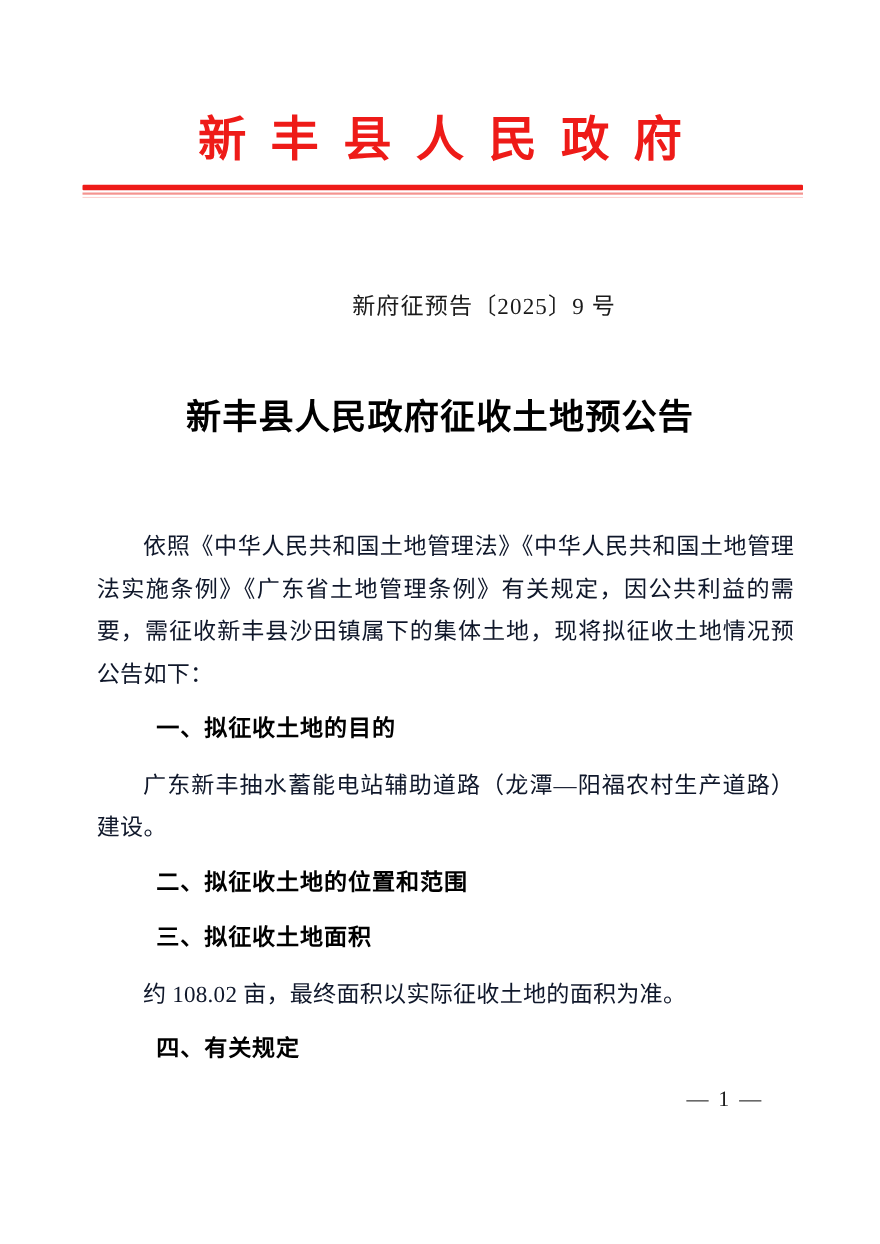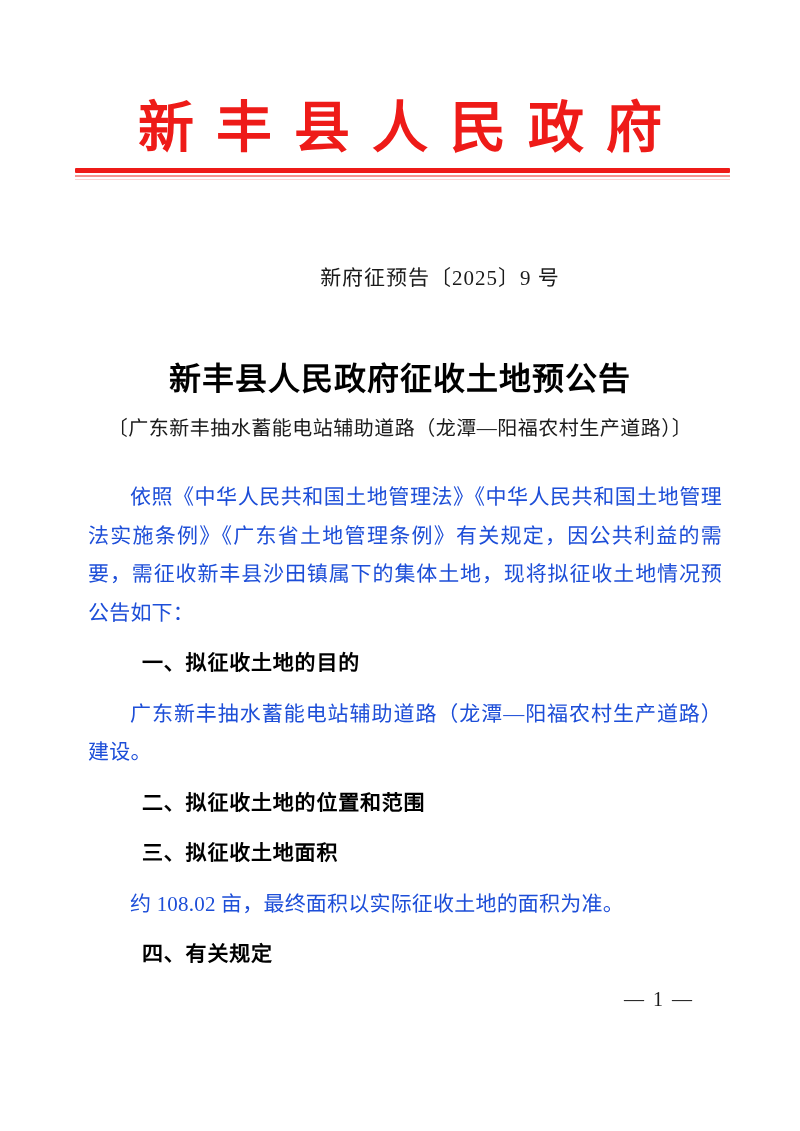--- a/index.html
+++ b/index.html
@@ -25,21 +25,21 @@
     position: absolute;
     left: 0;
     top: 96px;
     width: 800px;
     text-align: center;
   }
 
   .masthead-title {
     font-family: "Liberation Serif", "DejaVu Serif", serif;
     font-weight: 700;
-    font-size: 56px;
+    font-size: 44px;
     line-height: 64px;
     letter-spacing: 22px;
     
     text-indent: 22px;
     color: #ee1b18;
     white-space: nowrap;
   }
 
   .masthead-rules {
     position: absolute;
@@ -125,21 +125,21 @@
     left: 88px;
     top: 478px;
     width: 634px;
   }
 
   .para {
     font-family: "Liberation Serif", "DejaVu Serif", serif;
     font-size: 21px;
     line-height: 38.5px;
     letter-spacing: 0.2px;
-    color: #1d4ed8;
+    color: #0f172a;
     text-align: justify;
     text-justify: inter-ideograph;
     margin: 0;
   }
 
   .para.indent {
     text-indent: 2em;
   }
 
   .heading {
@@ -184,21 +184,20 @@
     <div class="rule-gap"></div>
     <div class="rule-thin"></div>
     <div class="rule-gap2"></div>
     <div class="rule-hair"></div>
   </div>
 
   <div class="doc-number">新府征预告〔2025〕9 号</div>
 
   <div class="doc-title">新丰县人民政府征收土地预公告</div>
 
-  <div class="doc-subtitle">〔广东新丰抽水蓄能电站辅助道路（龙潭—阳福农村生产道路）〕</div>
 
   <div class="body-block">
 
     <p class="para indent">依照《中华人民共和国土地管理法》《中华人民共和国土地管理法实施条例》《广东省土地管理条例》有关规定，因公共利益的需要，需征收新丰县沙田镇属下的集体土地，现将拟征收土地情况预公告如下：</p>
 
     <p class="heading">一、拟征收土地的目的</p>
     <p class="para indent">广东新丰抽水蓄能电站辅助道路（龙潭—阳福农村生产道路）建设。</p>
 
     <p class="heading">二、拟征收土地的位置和范围</p>
 

